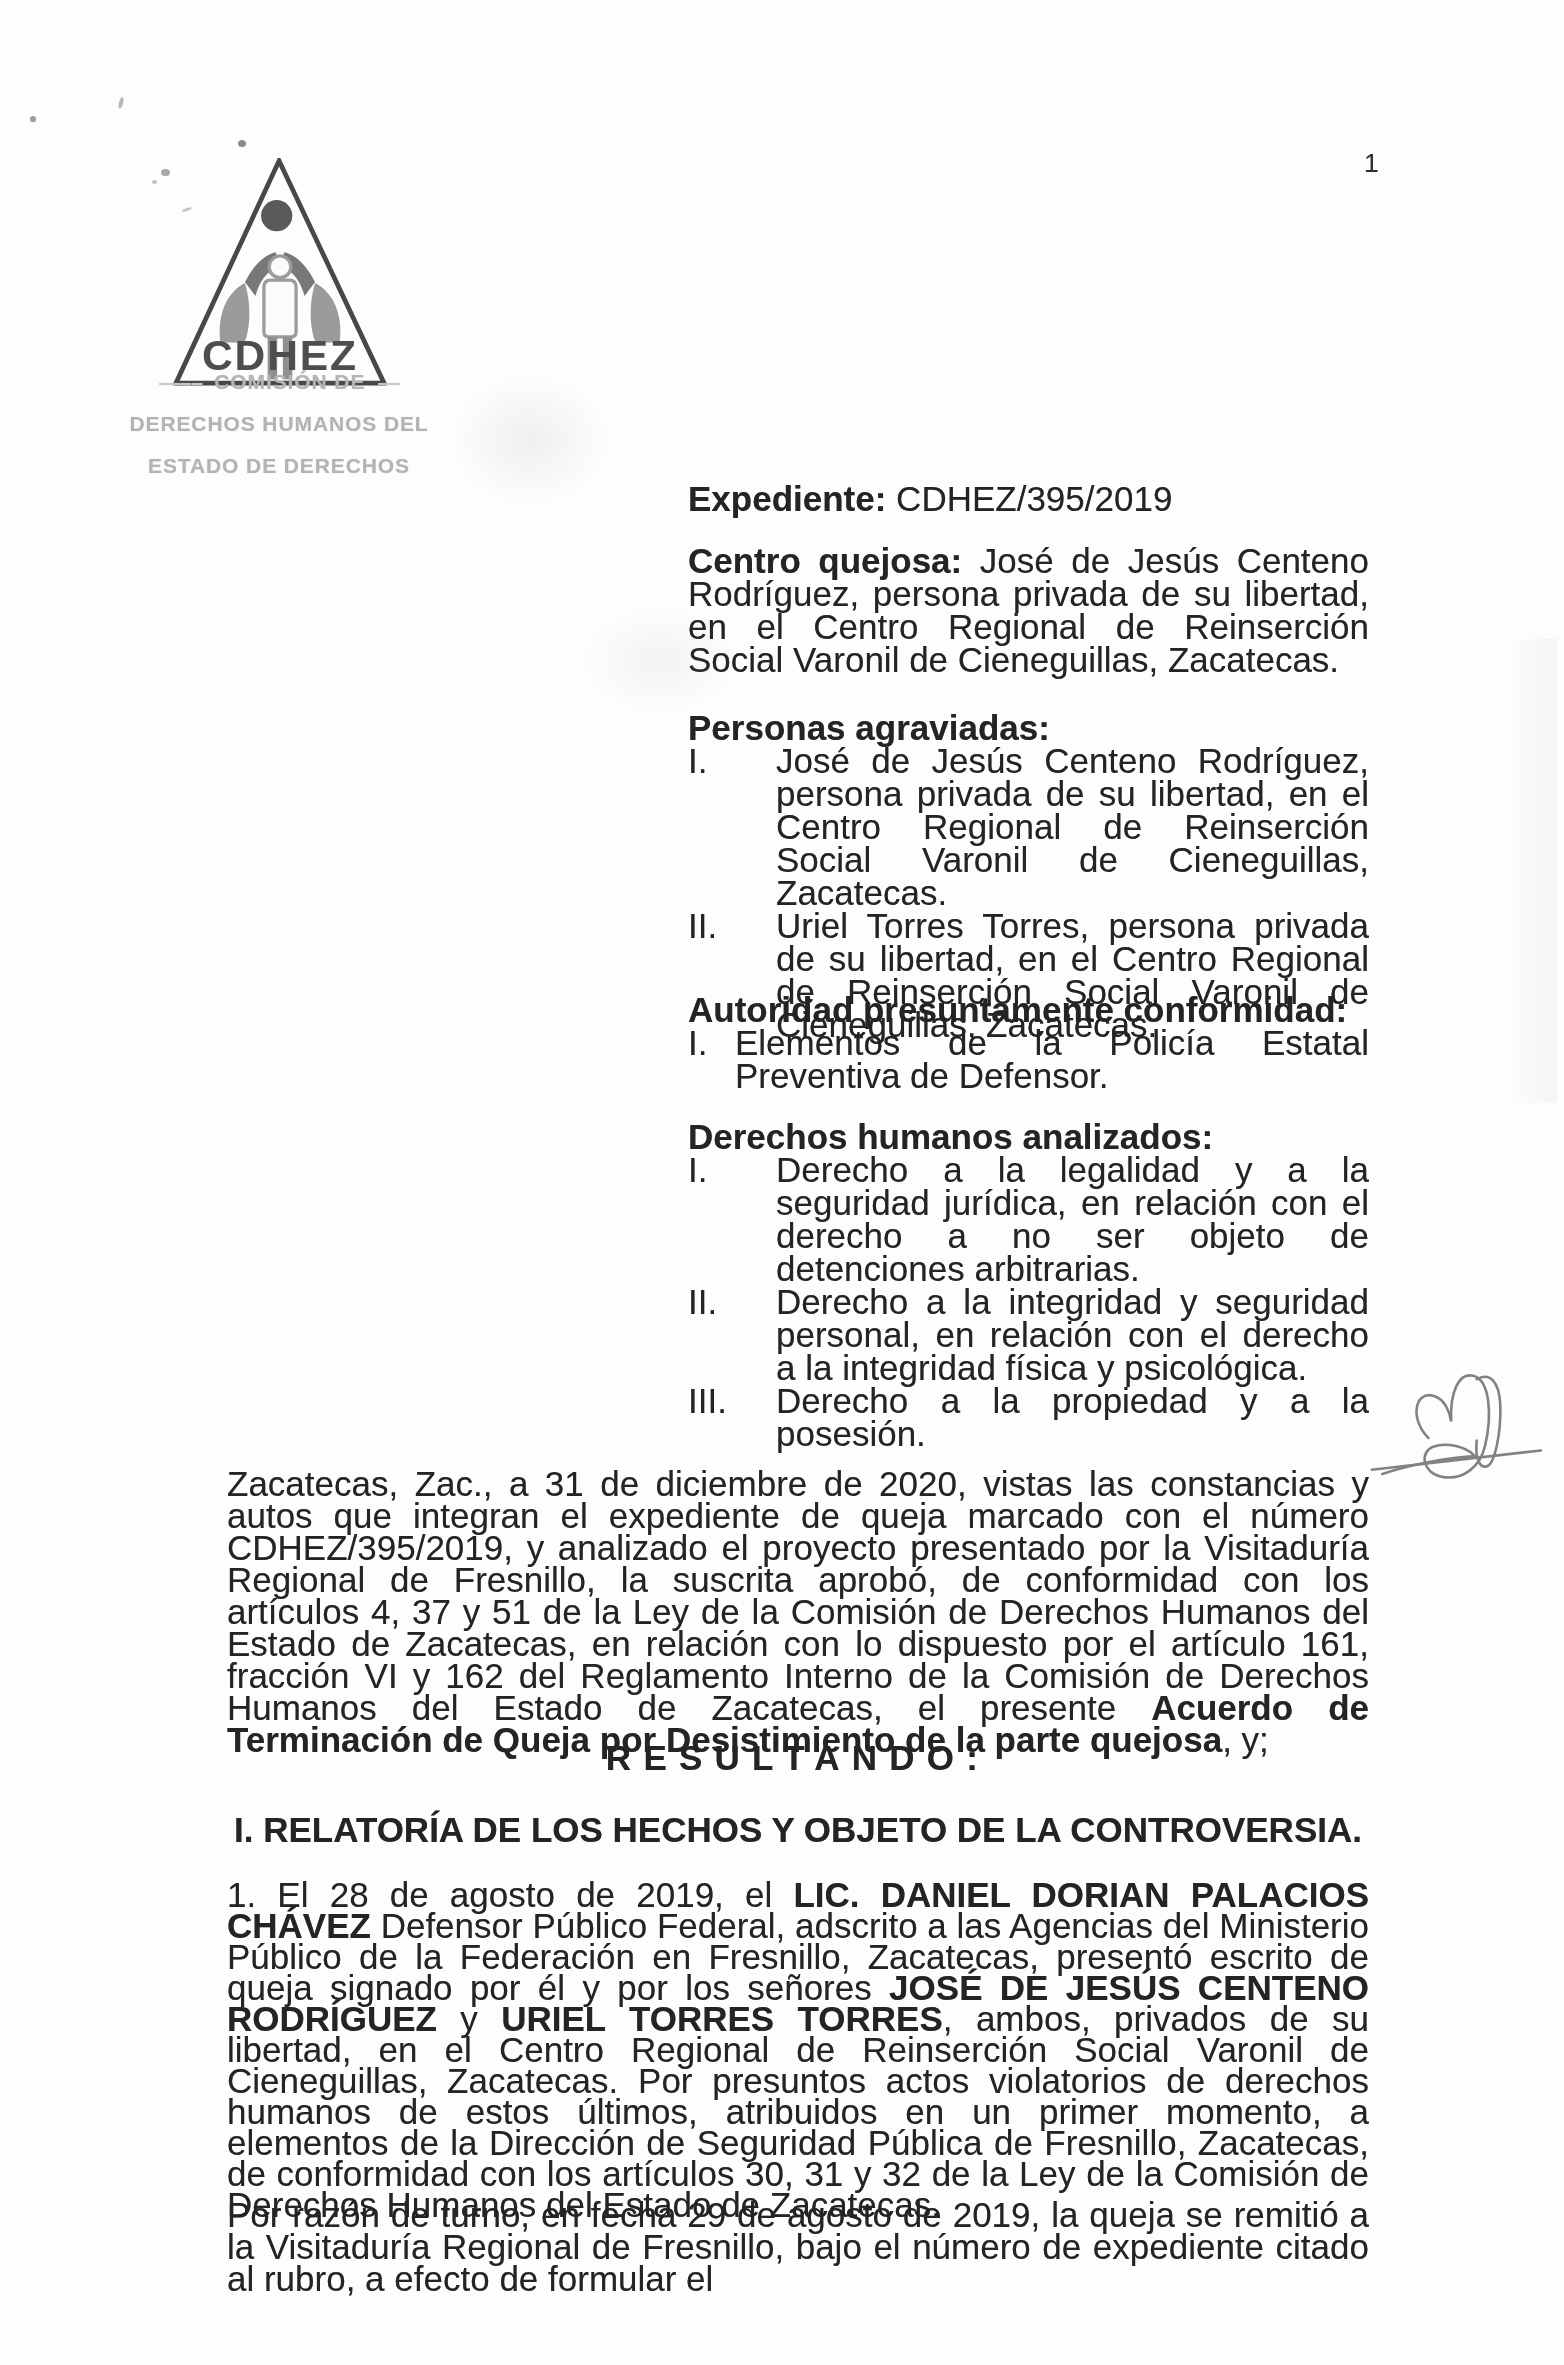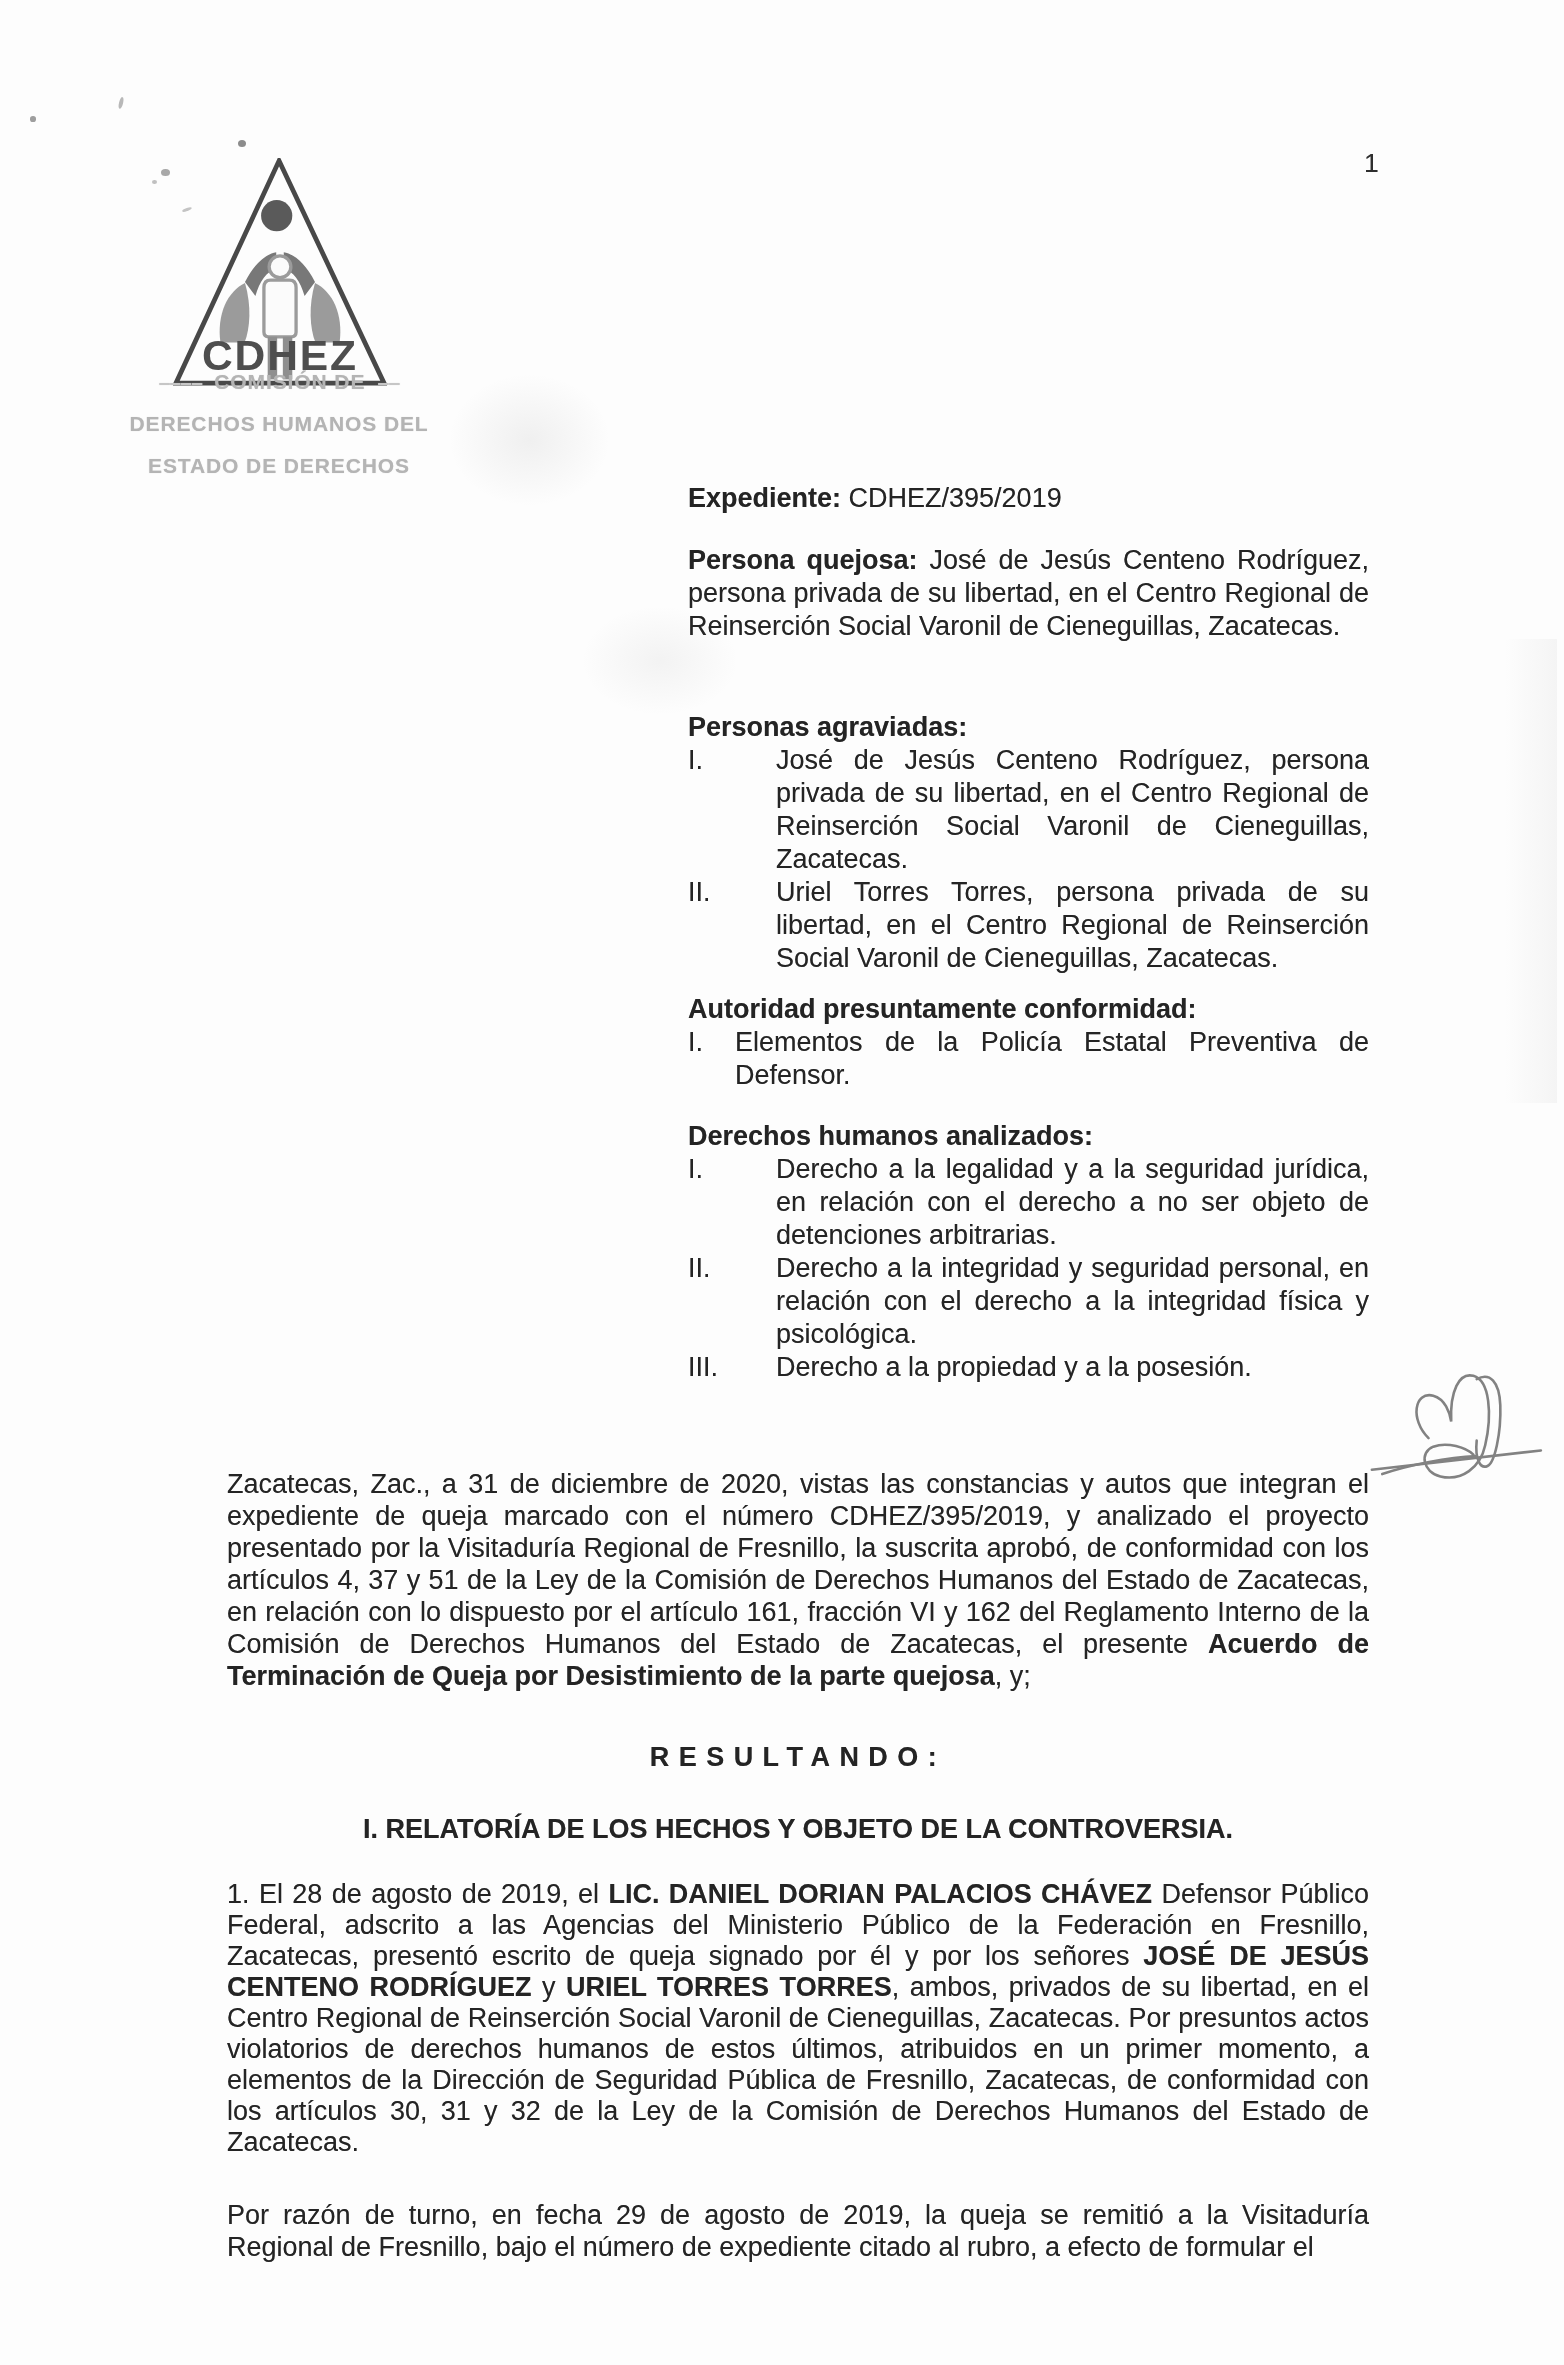--- a/index.html
+++ b/index.html
@@ -6,21 +6,21 @@
   .page{
     position:relative;
     width:1565px;height:2501px;
     background:#fdfdfd;
     font-family:"Liberation Sans", sans-serif;
     color:#242424;
     overflow:hidden;
   }
   .abs{position:absolute;}
   .ink{text-shadow:0 0 0.6px rgba(45,45,45,.45);}
-  .doc{font-size:27px;line-height:33px;text-align:justify;}
+  .doc{font-size:35px;line-height:33px;text-align:justify;}
   .b, .seg-b{font-weight:700;}
   .hblock{left:688px;width:681px;}
   .listrow{display:flex;align-items:flex-start;}
   .num-wide{flex:0 0 88px;}
   .num-narrow{flex:0 0 47px;}
   .listtext{flex:1;text-align:justify;}
   .center-h{left:227px;width:1142px;text-align:center;font-weight:700;}
   .mainp{left:227px;width:1142px;}
   .caption{
     text-align:center;color:#b4b4b4;font-weight:700;
@@ -59,21 +59,21 @@
   <div class="abs caption" style="left:71px;top:361px;width:416px;">
     <div>
       <span class="cap-dash">––––</span><span>COMISIÓN DE</span><span class="cap-dash">––</span>
     </div>
     <div>DERECHOS HUMANOS DEL</div>
     <div>ESTADO DE DERECHOS</div>
   </div>
 
   <div class="abs doc ink hblock" style="top:482px;"><span class="seg-b">Expediente: </span><span>CDHEZ/395/2019</span></div>
 
-  <div class="abs doc ink hblock" style="top:544px;"><span class="seg-b">Persona quejosa: </span><span>José de Jesús Centeno Rodríguez, persona privada de su libertad, en el Centro Regional de Reinserción Social Varonil de Cieneguillas, Zacatecas.</span></div>
+  <div class="abs doc ink hblock" style="top:544px;"><span class="seg-b">Centro quejosa: </span><span>José de Jesús Centeno Rodríguez, persona privada de su libertad, en el Centro Regional de Reinserción Social Varonil de Cieneguillas, Zacatecas.</span></div>
 
   <div class="abs doc ink hblock" style="top:711px;">
     <div class="b">Personas agraviadas:</div>
     <div class="listrow">
       <span class="num-wide">I.</span>
       <span class="listtext">José de Jesús Centeno Rodríguez, persona privada de su libertad, en el Centro Regional de Reinserción Social Varonil de Cieneguillas, Zacatecas.</span>
     </div>
     <div class="listrow">
       <span class="num-wide">II.</span>
       <span class="listtext">Uriel Torres Torres, persona privada de su libertad, en el Centro Regional de Reinserción Social Varonil de Cieneguillas, Zacatecas.</span>

